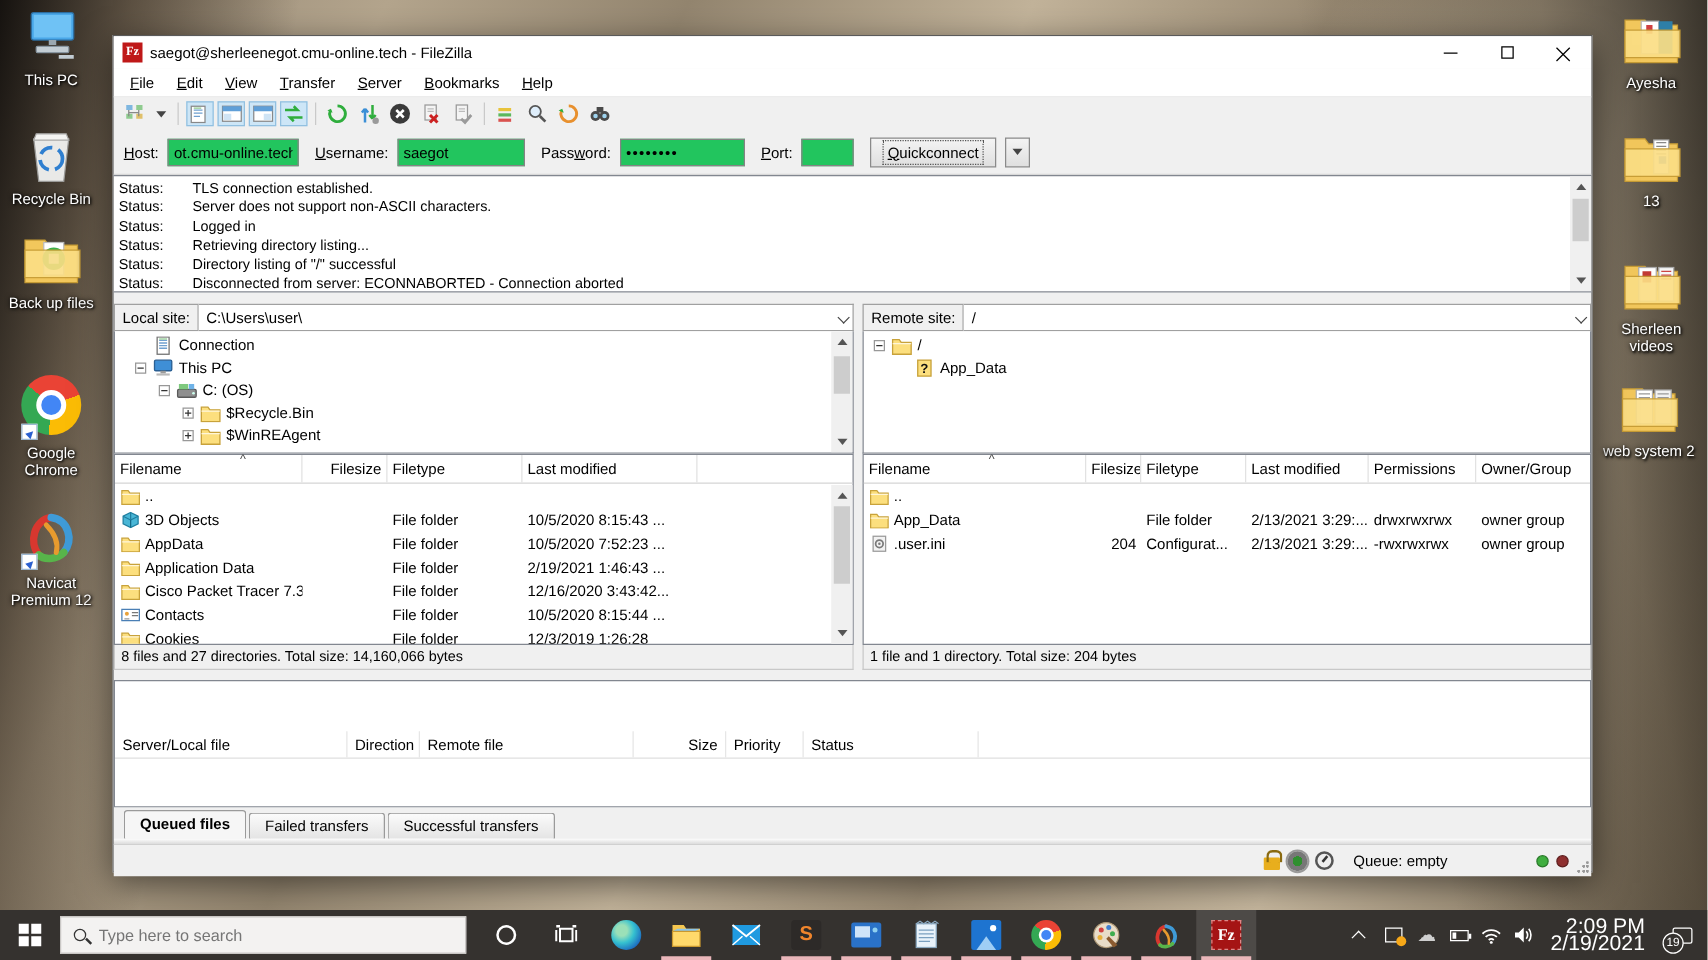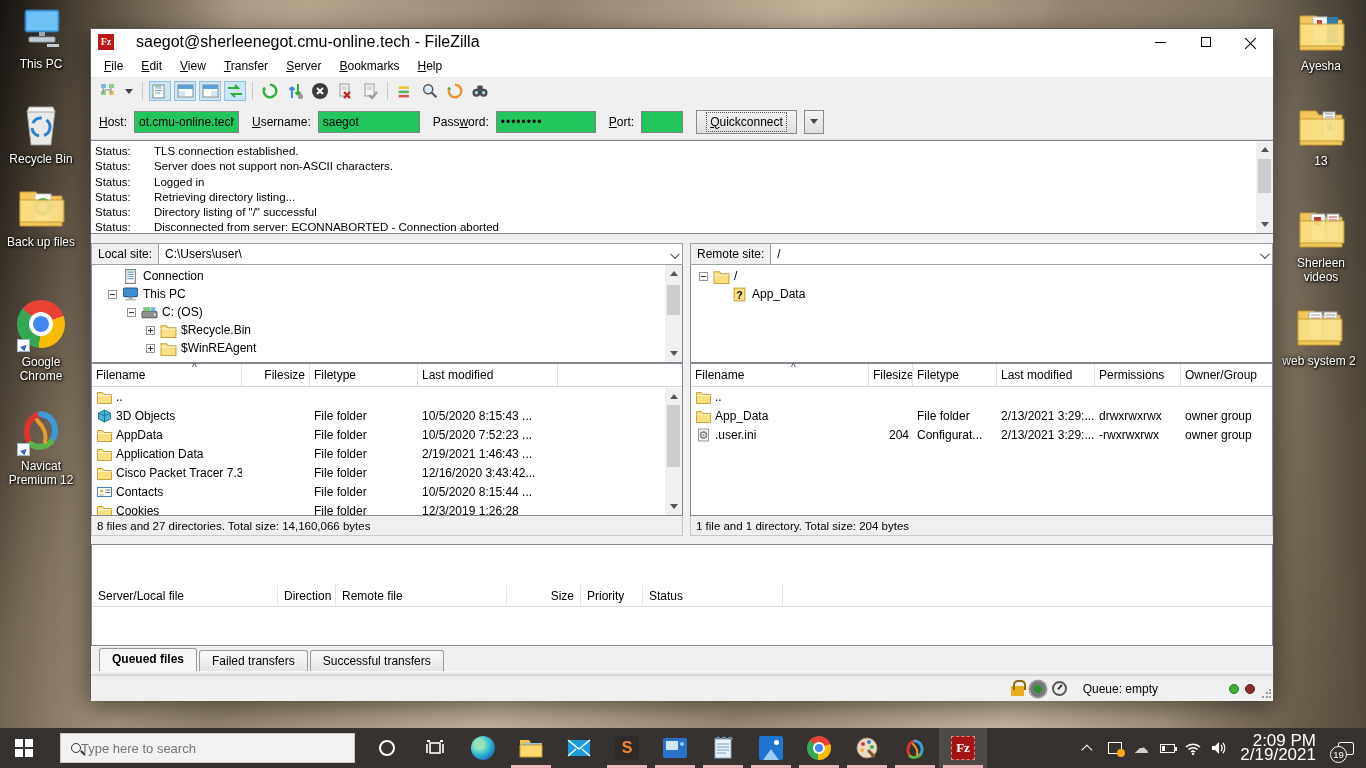--- a/index.html
+++ b/index.html
@@ -15,21 +15,21 @@
   .dt-icon { position:absolute; width:78px; text-align:center; cursor:default; }
   .dt-icon .img { width:48px; height:46px; margin:0 auto 3px; position:relative; }
   .dt-icon .lbl { color:#fff; font-size:12px; line-height:14px; text-shadow:1px 1px 2px #000,0 0 4px rgba(0,0,0,.9); }
   .shortcut { position:absolute; left:0; bottom:0; width:13px; height:13px; background:#fff; border:1px solid #9db8d2; }
   .shortcut:after { content:""; position:absolute; left:3px; top:3px; border:3px solid transparent; border-left:6px solid #2a5fd0; transform:rotate(-45deg); }
 
   
   .fz-window { position:absolute; left:90px; top:28px; width:1184px; height:670px; background:#f0f0f0; border:1px solid #5a5a5a; box-shadow:0 8px 26px rgba(0,0,0,.55); display:flex; flex-direction:column; font-size:12px; color:#000; }
   .titlebar { height:26px; background:#fff; display:flex; align-items:center; padding-left:7px; flex:0 0 auto; }
   .fz-logo { width:16px; height:16px; background:#bf1818; color:#fff; font-weight:bold; font-size:10px; line-height:16px; text-align:center; font-family:"Liberation Serif",serif; }
-  .title-text { margin-left:22px; font-size:16px; }
+  .title-text { margin-left:6px; font-size:12px; }
   .win-controls { margin-left:auto; display:flex; height:100%; }
   .win-btn { width:45px; height:100%; display:flex; align-items:center; justify-content:center; }
   .glyph-min { width:11px; border-bottom:1px solid #000; }
   .glyph-max { width:10px; height:10px; border:1px solid #000; }
   .glyph-close { position:relative; width:12px; height:12px; }
   .glyph-close:before,.glyph-close:after { content:""; position:absolute; left:5px; top:0; width:1px; height:15px; background:#000; }
   .glyph-close:before { transform:rotate(45deg);} .glyph-close:after { transform:rotate(-45deg);}
 
   .menubar { height:23px; background:#fff; display:flex; align-items:center; gap:0; padding-left:4px; flex:0 0 auto; border-bottom:1px solid #e6e6e6; }
   .menu-item { padding:3px 9px; }
@@ -104,21 +104,21 @@
   .dot { width:10px; height:10px; border-radius:50%; }
   .dots { position:absolute; right:18px; display:flex; gap:6px; }
   .grip { position:absolute; right:2px; bottom:2px; width:10px; height:10px;
     background:radial-gradient(circle at 2px 8px,#999 1px,transparent 1.4px),radial-gradient(circle at 6px 8px,#999 1px,transparent 1.4px),radial-gradient(circle at 6px 4px,#999 1px,transparent 1.4px),radial-gradient(circle at 9px 8px,#999 1px,transparent 1.4px),radial-gradient(circle at 9px 4px,#999 1px,transparent 1.4px),radial-gradient(circle at 9px 1px,#999 1px,transparent 1.4px); }
 
   
   .taskbar { position:absolute; left:0; bottom:0; width:1366px; height:40px; background:#35322f; display:flex; align-items:center; color:#fff; }
   .tb-slot { width:48px; height:40px; display:flex; align-items:center; justify-content:center; position:relative; flex:0 0 auto; }
   .tb-slot.active-app { background:#4d4a47; }
   .run-bar { position:absolute; bottom:0; left:4px; right:4px; height:3px; background:#eab6ba; }
-  .search-box { width:295px; height:30px; background:#f3f2f1; display:flex; align-items:center; padding-left:10px; color:#444; border:1px solid #c9c7c5; flex:0 0 auto;margin-left:12px; }
+  .search-box { width:325px; height:30px; background:#f3f2f1; display:flex; align-items:center; padding-left:10px; gap:10px; color:#444; border:1px solid #c9c7c5; flex:0 0 auto; }
   .search-box input { border:none; background:transparent; font-size:13px; width:220px; font-family:"Liberation Sans",sans-serif; color:#333; outline:none; }
   .win-logo { width:18px; height:18px; display:grid; grid-template-columns:8px 8px; grid-template-rows:8px 8px; gap:2px; }
   .win-logo span { background:#fff; }
   .mag { width:10px; height:10px; border:1.7px solid #333; border-radius:50%; position:relative; }
   .mag:after { content:""; position:absolute; left:8px; top:8px; width:6px; height:1.7px; background:#333; transform:rotate(45deg); }
   .tray { margin-left:auto; display:flex; align-items:center; height:40px; }
   .tray-ic { width:26px; height:40px; display:flex; align-items:center; justify-content:center; position:relative; }
   .chev-up { width:8px; height:8px; border-left:1.6px solid #fff; border-top:1.6px solid #fff; transform:rotate(45deg) translateY(3px); }
   .clock { text-align:right; font-size:17px; line-height:14px; padding:0 10px 0 8px; }
   .notif { width:40px; height:40px; display:flex; align-items:center; justify-content:center; position:relative; }

